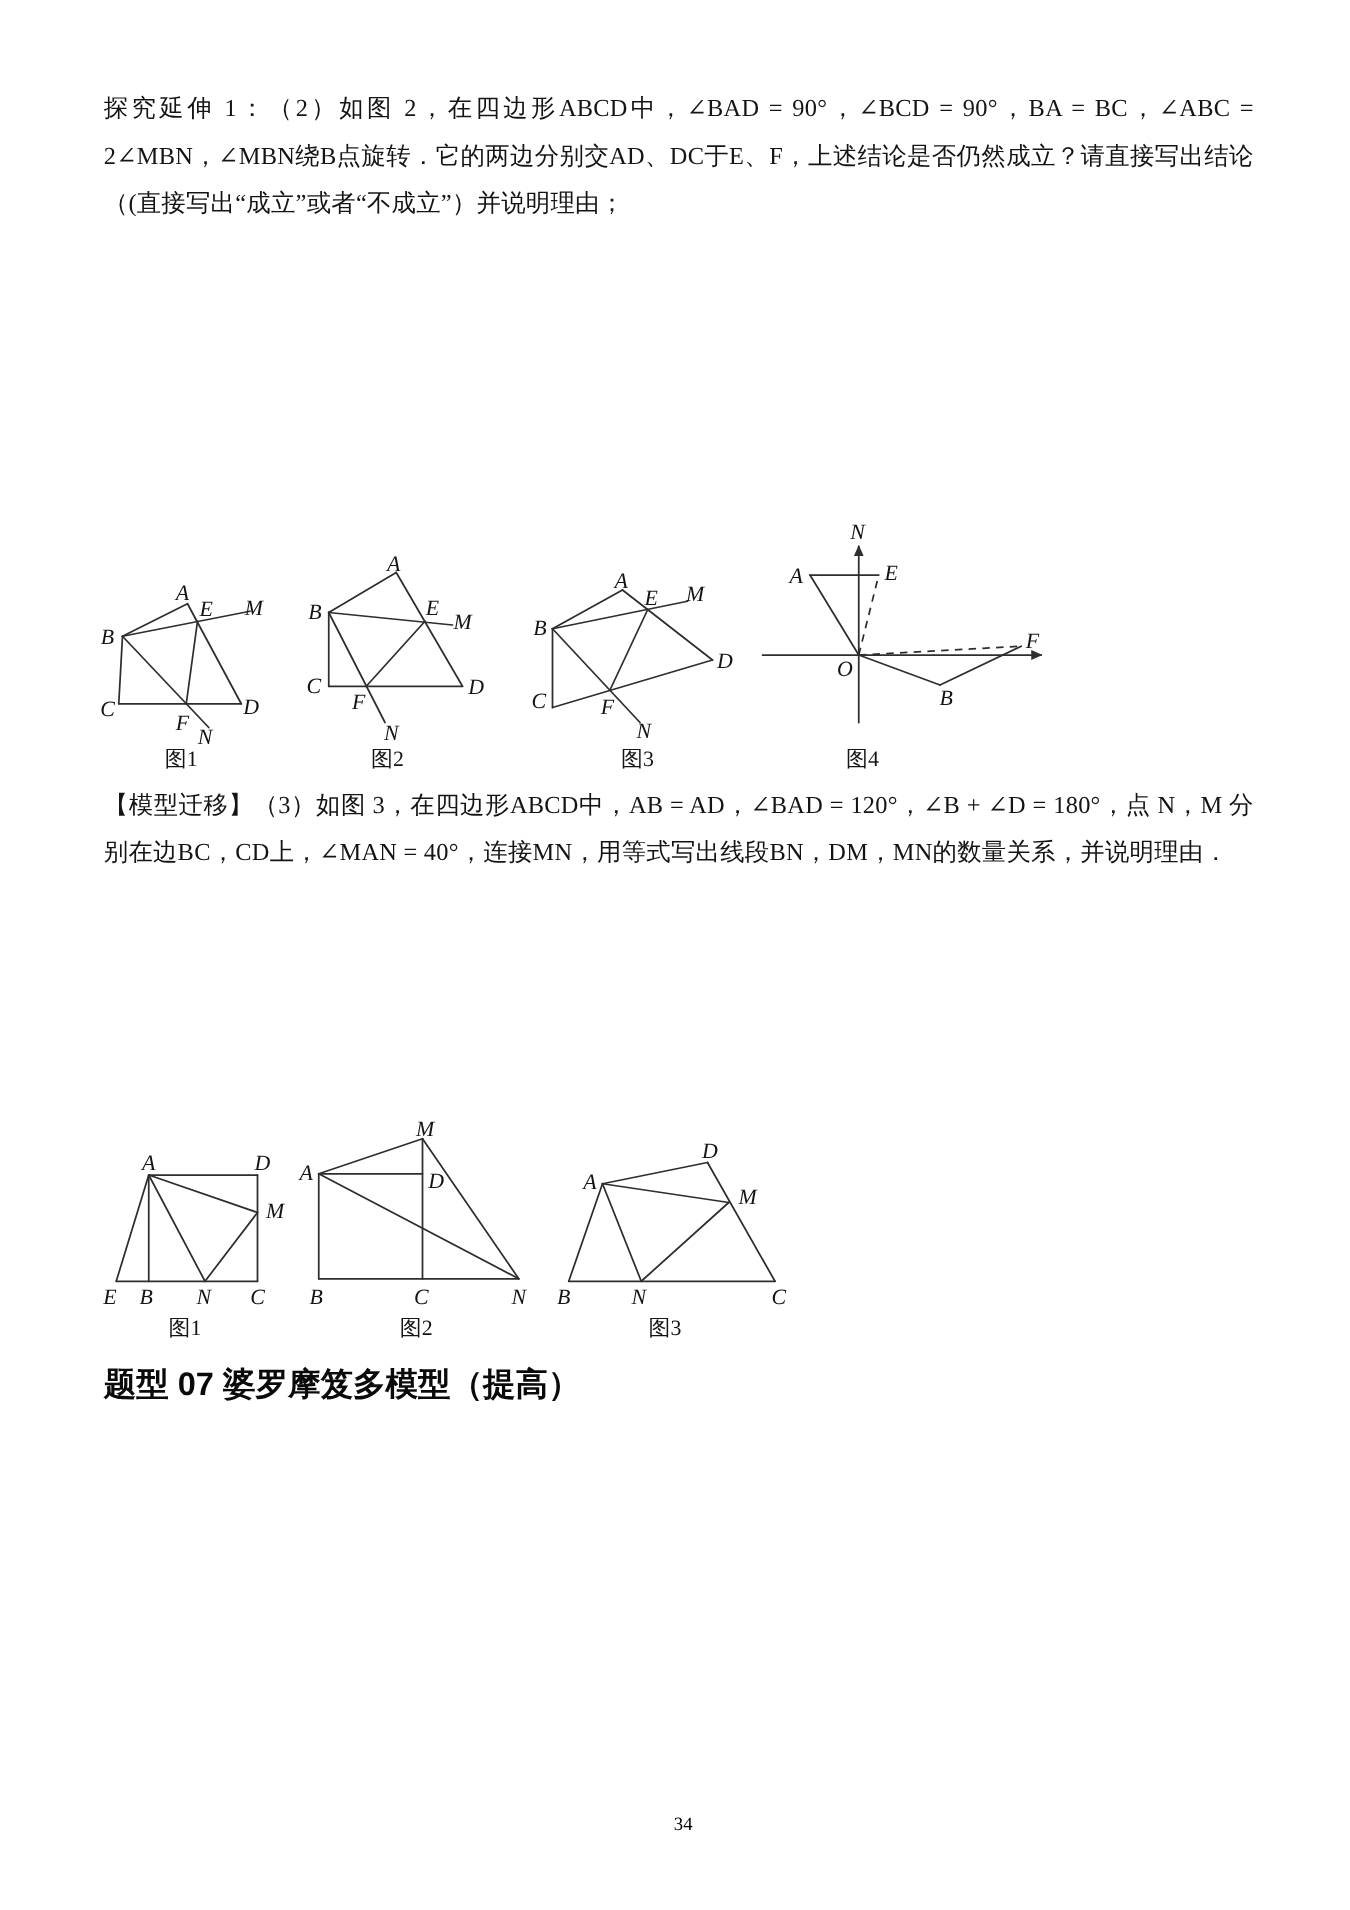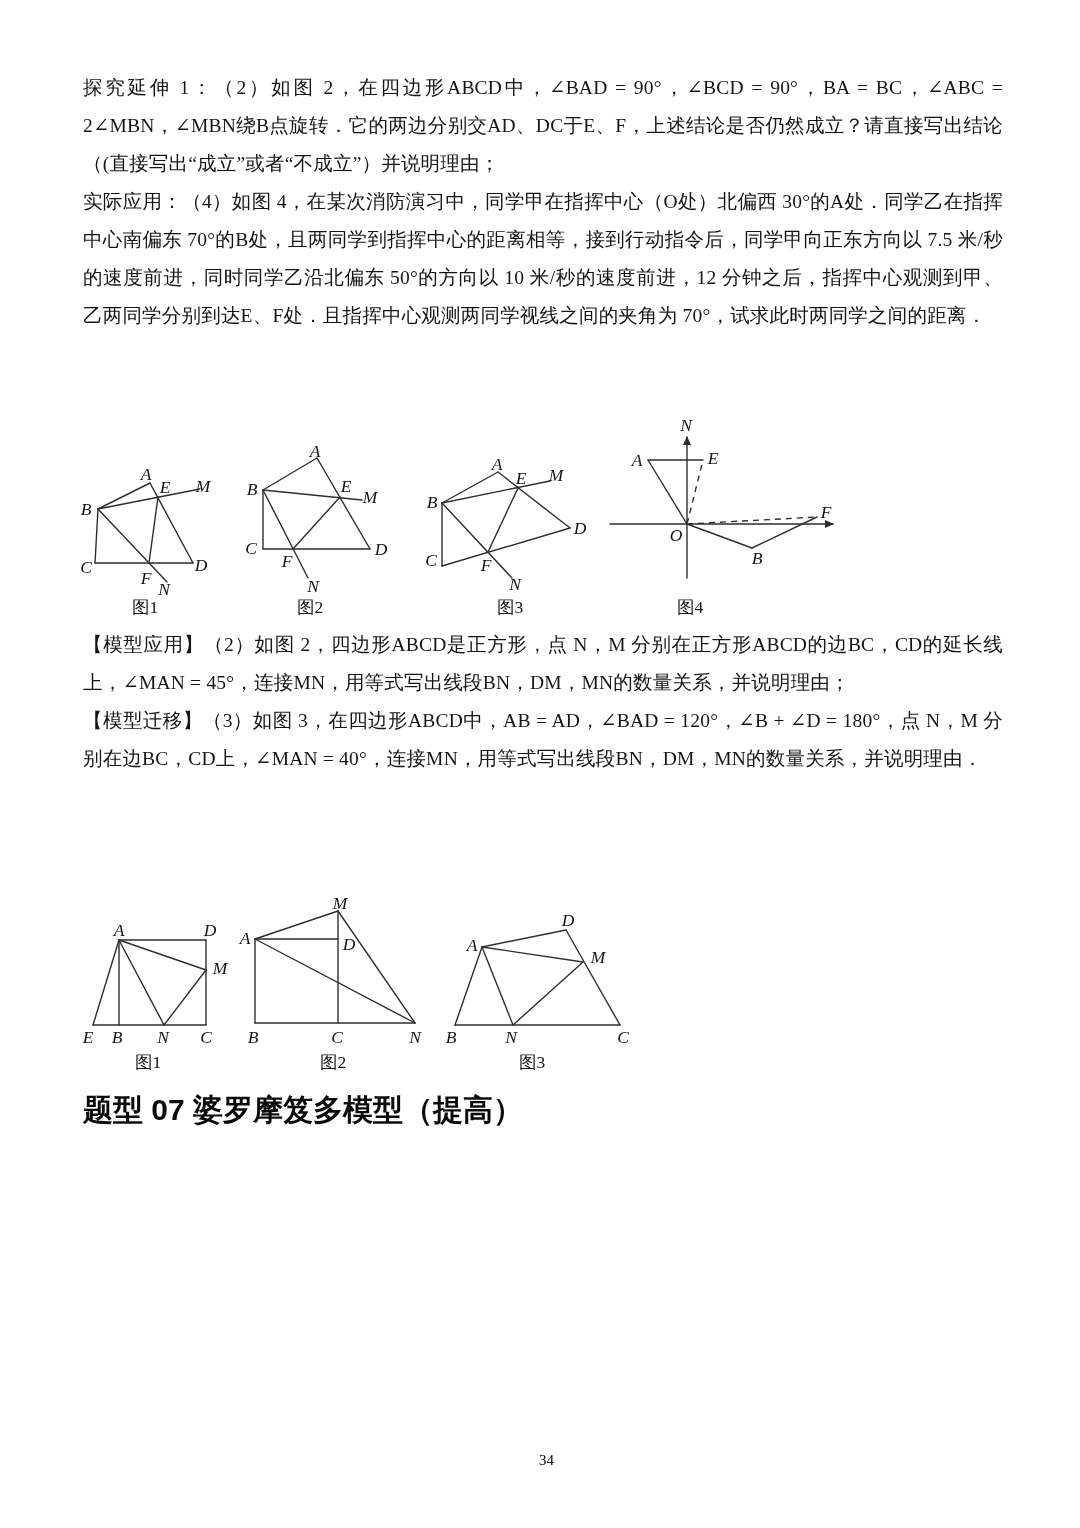--- a/index.html
+++ b/index.html
@@ -21,21 +21,21 @@
     font-size:19.5px;
     line-height:38px;
     text-align:justify;
     letter-spacing:0.2px;
     color:#141414;
   }
   .section-heading{
     position:absolute;left:83px;top:1090px;width:920px;
     font-family:"Liberation Sans","DejaVu Sans",sans-serif;
     font-weight:bold;
-    font-size:30px;
+    font-size:26px;
     color:#0a0a0a;
   }
   .page-number{
     position:absolute;left:0;top:1452px;width:100%;
     text-align:center;
     font-size:15px;
     color:#000000;
   }
   svg.figure-row{
     position:absolute;left:0;width:1080px;display:block;
@@ -56,21 +56,20 @@
     text-anchor:middle;
   }
 </style>
 </head>
 <body>
 
 <div class="page">
 
   <div class="text-block" style="top:69px;">
     <p>探究延伸 1：（2）如图 2，在四边形ABCD中，∠BAD = 90°，∠BCD = 90°，BA = BC，∠ABC = 2∠MBN，∠MBN绕B点旋转．它的两边分别交AD、DC于E、F，上述结论是否仍然成立？请直接写出结论（(直接写出“成立”或者“不成立”）并说明理由；</p>
-    <p>实际应用：（4）如图 4，在某次消防演习中，同学甲在指挥中心（O处）北偏西 30°的A处．同学乙在指挥中心南偏东 70°的B处，且两同学到指挥中心的距离相等，接到行动指令后，同学甲向正东方向以 7.5 米/秒的速度前进，同时同学乙沿北偏东 50°的方向以 10 米/秒的速度前进，12 分钟之后，指挥中心观测到甲、乙两同学分别到达E、F处．且指挥中心观测两同学视线之间的夹角为 70°，试求此时两同学之间的距离．</p>
   </div>
 
   <svg class="figure-row" viewBox="0 415 1080 205" style="top: 415px; height: 205px;">
       <defs>
         <marker id="arrowhead-0" markerWidth="10" markerHeight="8" refX="8" refY="4" orient="auto" markerUnits="userSpaceOnUse">
           <path d="M0,0 L9,4 L0,8 Z" fill="#2e2e2e"></path>
         </marker>
       </defs>
       <line x1="98" y1="509" x2="150" y2="483" class="fig-line"></line>
       <line x1="150" y1="483" x2="193" y2="563" class="fig-line"></line>
@@ -131,21 +130,20 @@
       <text x="686" y="431" class="vertex-label">N</text>
       <text x="637" y="466" class="vertex-label">A</text>
       <text x="713" y="464" class="vertex-label">E</text>
       <text x="676" y="541" class="vertex-label">O</text>
       <text x="757" y="564" class="vertex-label">B</text>
       <text x="826" y="518" class="vertex-label">F</text>
       <text x="690" y="613" class="figure-caption">图4</text>
     </svg>
 
   <div class="text-block" style="top:626px;">
-    <p>【模型应用】（2）如图 2，四边形ABCD是正方形，点 N，M 分别在正方形ABCD的边BC，CD的延长线上，∠MAN = 45°，连接MN，用等式写出线段BN，DM，MN的数量关系，并说明理由；</p>
     <p>【模型迁移】（3）如图 3，在四边形ABCD中，AB = AD，∠BAD = 120°，∠B + ∠D = 180°，点 N，M 分别在边BC，CD上，∠MAN = 40°，连接MN，用等式写出线段BN，DM，MN的数量关系，并说明理由．</p>
   </div>
 
   <svg class="figure-row" viewBox="0 895 1080 180" style="top: 895px; height: 180px;">
       <defs>
         <marker id="arrowhead-1" markerWidth="10" markerHeight="8" refX="8" refY="4" orient="auto" markerUnits="userSpaceOnUse">
           <path d="M0,0 L9,4 L0,8 Z" fill="#2e2e2e"></path>
         </marker>
       </defs>
       <line x1="119" y1="940" x2="206" y2="940" class="fig-line"></line>

